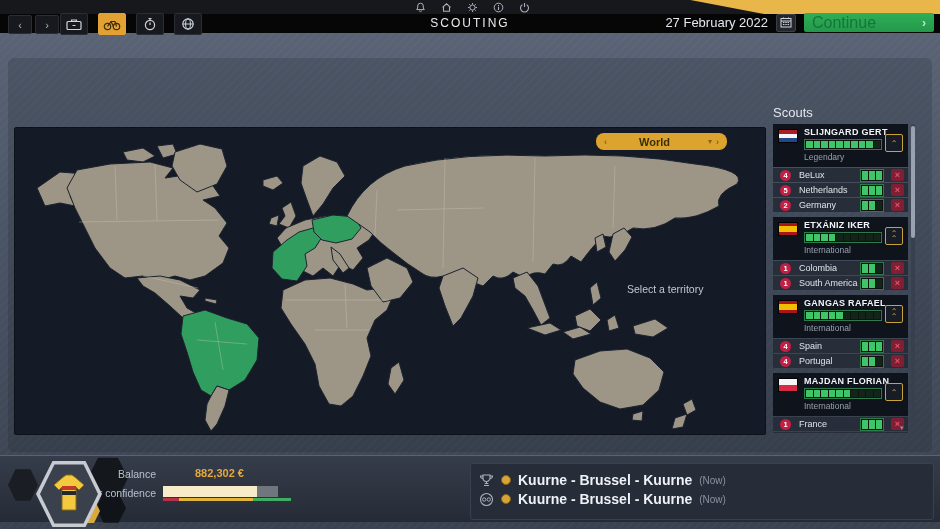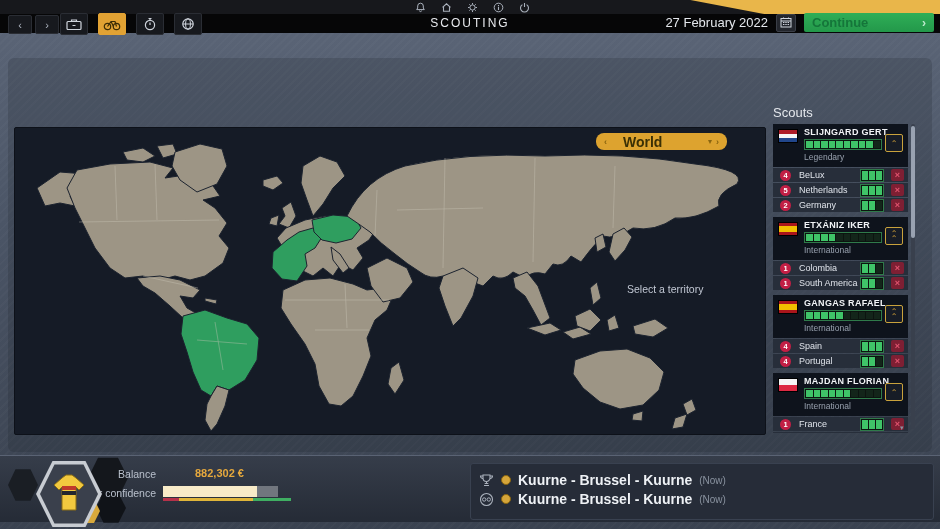--- a/index.html
+++ b/index.html
@@ -24,21 +24,21 @@
   .modebtn.active{background:#e2a233;border-color:#e2a233;}
   .hdr-title{position:absolute;left:0;top:16px;width:940px;text-align:center;color:#e8eaee;
     font-size:12px;letter-spacing:2px;z-index:6;}
   .hdr-right{position:absolute;right:6px;top:13px;display:flex;align-items:center;gap:8px;z-index:7;}
   .hdr-date{color:#e4e7ec;font-size:13px;}
   .calbtn{width:18px;height:16px;background:#23262d;border:1px solid #3a3e47;border-radius:2px;
     display:flex;align-items:center;justify-content:center;cursor:pointer;}
   .continuebtn{width:114px;height:19px;background:linear-gradient(180deg,#2fae57,#23984a);
     border-radius:2px;display:flex;align-items:center;justify-content:space-between;
     padding:0 8px;cursor:pointer;}
-  .continuebtn .lbl{color:#15753a;font-size:13px;font-weight:bold;}
+  .continuebtn .lbl{color:#15753a;font-size:16px;font-weight:normal;}
   .continuebtn .chv{color:#bfe9cd;font-size:12px;font-weight:bold;}
   
   .navrow{position:absolute;left:53px;top:33px;display:flex;gap:5px;z-index:6;}
   .navtab{height:17px;padding:0 9px;background:#8590a2;color:#272d39;font-size:10px;
     display:flex;align-items:center;border-radius:1px;cursor:pointer;white-space:nowrap;}
   .navtab.active{background:#e2a233;color:#3a2f08;}
   
   .bigpanel{position:absolute;left:8px;top:58px;width:924px;height:394px;
     background:rgba(22,26,35,0.18);border-radius:6px;z-index:1;}
   
@@ -46,21 +46,21 @@
   .subtab{width:56px;height:17px;background:#4a5260;color:#c9cfda;font-size:9.5px;
     display:flex;align-items:center;justify-content:center;border-radius:1px;cursor:pointer;}
   .subtab.active{background:#e2a233;color:#3a2f08;}
   .sectitle{position:absolute;color:#e4e7ec;font-size:13px;z-index:4;}
   
   .mappanel{position:absolute;left:14px;top:127px;width:750px;height:306px;background:#151b26;
     border:1px solid #0d1119;border-radius:2px;z-index:4;overflow:hidden;}
   .worldpill{position:absolute;left:581px;top:5px;width:115px;height:17px;background:#dda32f;
     border-radius:8px;display:flex;align-items:center;padding:0 8px;gap:4px;cursor:pointer;z-index:5;}
   .worldpill .pchv{color:#8a6510;font-size:9px;font-weight:bold;cursor:pointer;}
-  .worldpill .plabel{flex:0 0 auto;color:#3a3005;font-size:14px;font-weight:bold;margin-left:12px;}
+  .worldpill .plabel{flex:0 0 auto;color:#3a3005;font-size:11px;font-weight:bold;margin-left:28px;}
   .worldpill .pcaret{margin-left:auto;color:#8a6510;font-size:8px;cursor:pointer;}
   .maphint{position:absolute;left:612px;top:155px;width:140px;color:#c2c8d4;font-size:10.5px;z-index:5;}
   
   .scoutlist{position:absolute;left:773px;top:124px;width:135px;height:309px;display:flex;
     flex-direction:column;gap:5px;z-index:4;overflow:hidden;}
   .scrolltrack{position:absolute;left:911px;top:124px;width:4px;height:305px;background:#39404d;
     border-radius:2px;z-index:4;cursor:pointer;}
   .scrollthumb{position:absolute;left:0;top:2px;width:4px;height:112px;background:#99a2b1;border-radius:2px;}
   .scrollhint{position:absolute;left:900px;top:424px;color:#8a93a0;font-size:7px;z-index:5;}
   .scout-card{display:flex;flex-direction:column;gap:1px;}

